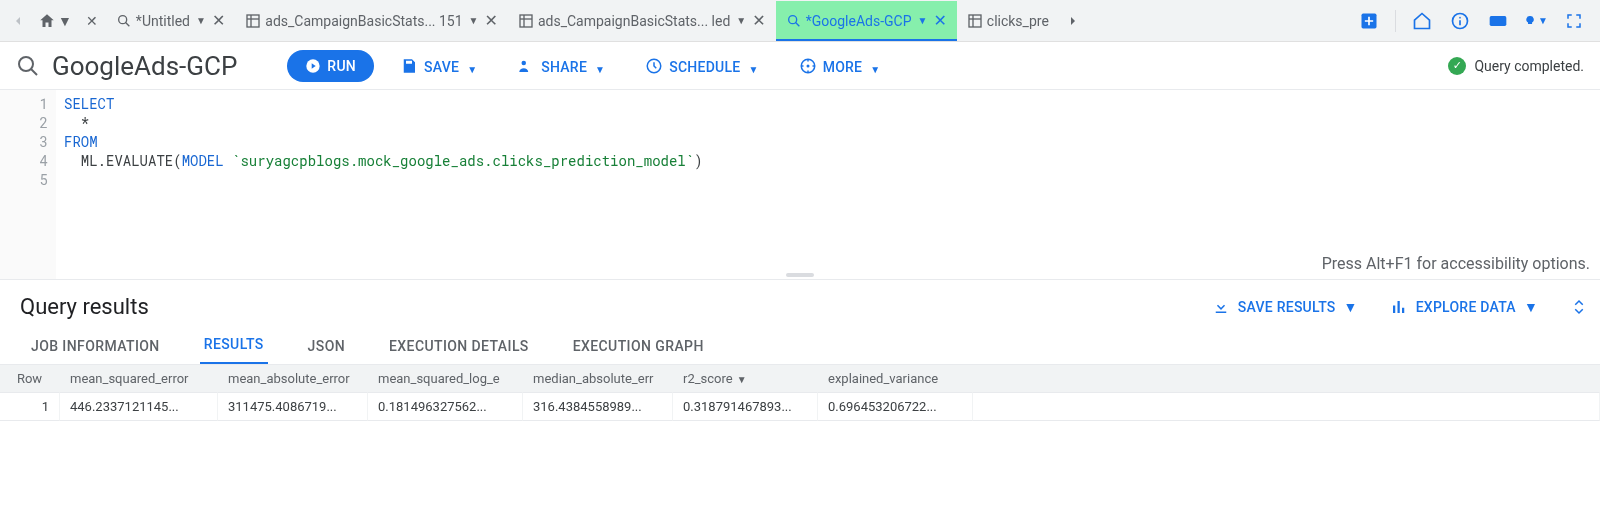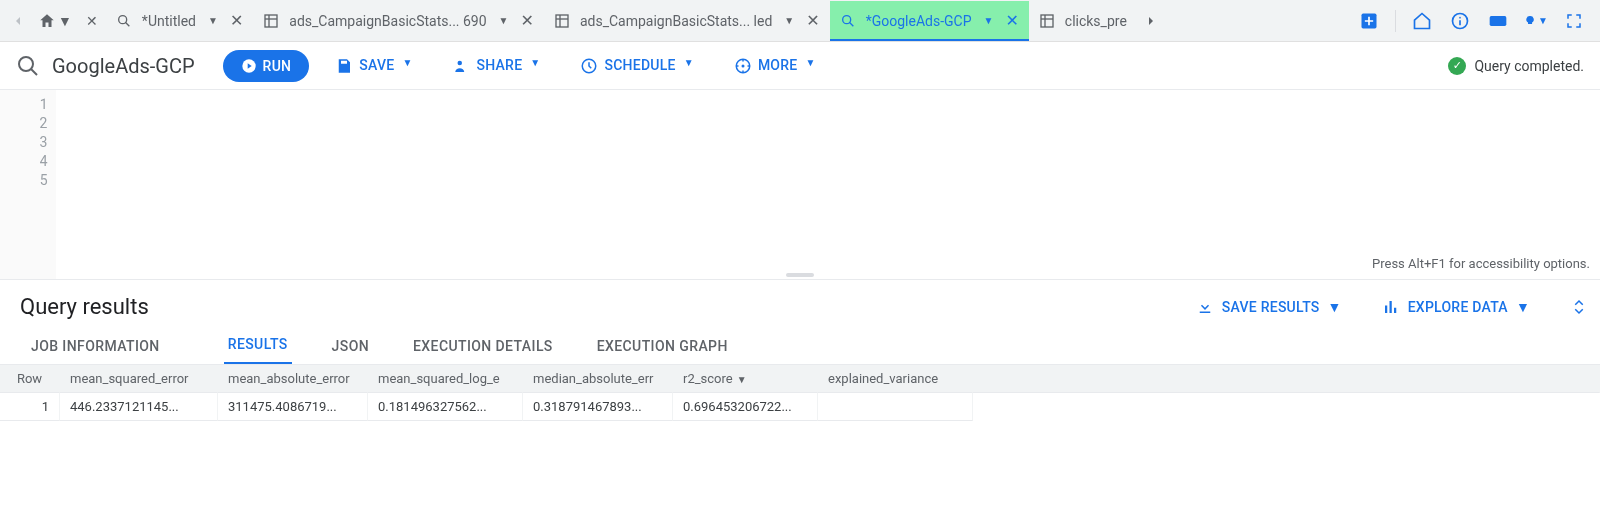--- a/index.html
+++ b/index.html
@@ -27,21 +27,21 @@
     display:flex; align-items:center; justify-content:center;
     color:#5f6368;
     cursor:pointer;
   }
   .tab-nav-btn.disabled { color:#bdc1c6; cursor:default; }
   .tab-home {
     display:flex; align-items:center; gap:2px;
     padding: 0 6px; color:#5f6368;
   }
   .tab {
-    display:flex; align-items:center; gap:10px;
+    display:flex; align-items:center; gap:4px;
     padding: 0 10px;
     height:40px;
     color:#5f6368;
     border-top:2px solid transparent;
     border-bottom:2px solid transparent;
     white-space:nowrap;
     cursor:pointer;
   }
   .tab.active {
     background:#86efac;
@@ -66,26 +66,26 @@
   .toolbar {
     height:48px;
     display:flex;
     align-items:center;
     padding:0 16px;
     gap:12px;
     border-bottom:1px solid #e8eaed;
   }
   .editor-icon { color:#5f6368; display:flex; align-items:center; }
   .editor-title {
-    font-size:20px;
+    font-size:26px;
     color:#3c4043;
-    margin-right:16px;
+    margin-right:38px;
   }
   .btn {
-    display:flex; align-items:flex-start; gap:6px;
+    display:flex; align-items:flex-end; gap:6px;
     padding:6px 14px;
     border-radius:4px;
     font-size:14px;
     font-weight:500;
     letter-spacing:.25px;
     cursor:pointer;
   }
   .btn.run {
     background:#1a73e8;
     color:#fff;
@@ -131,21 +131,21 @@
   }
   .kw { color:#1967d2; }
   .fn { color:#3c4043; }
   .ident { color:#1967d2; }
   .str { color:#188038; }
   .hint {
     position:absolute;
     right:10px;
     bottom:6px;
     font-family:'Roboto',Arial,sans-serif;
-    font-size:13px;
+    font-size:16px;
     color:#5f6368;
   }
   .drag-handle {
     position:absolute;
     left:50%;
     bottom:2px;
     transform:translateX(-50%);
     width:28px;height:4px;
     background:#dadce0;
     border-radius:2px;
@@ -157,21 +157,21 @@
     align-items:center;
     padding:14px 12px 6px 20px;
   }
   .results-title {
     font-size:22px;
     color:#202124;
   }
   .results-actions {
     margin-left:auto;
     display:flex;
-    gap:40px;
+    gap:32px;
   }
   .results-actions .action {
     display:flex; align-items:center; gap:8px;
     color:#1a73e8;
     font-weight:500;
     letter-spacing:.25px;
     cursor:pointer;
   }
   .expand-btn {
     color:#1a73e8;
@@ -191,21 +191,20 @@
     padding:10px 4px;
     color:#5f6368;
     font-weight:500;
     letter-spacing:.4px;
     font-size:14px;
     cursor:pointer;
   }
   .subtab.active {
     color:#1a73e8;
     border-bottom:2px solid #1a73e8;
-    margin-left:24px;
   }
 
   
   .table {
     display:grid;
     grid-template-columns: 60px 158px 150px 155px 150px 145px 155px 1fr;
   }
   .th, .td {
     padding:6px 10px;
     font-size:13px;
@@ -259,21 +258,21 @@
   </div>
 
   <div class="tab">
     <span class="tab-icon">
       <svg width="16" height="16" viewBox="0 0 24 24">
           <rect x="3" y="3" width="18" height="18" fill="none" stroke="currentColor" stroke-width="2"></rect>
           <line x1="3" y1="9" x2="21" y2="9" stroke="currentColor" stroke-width="2"></line>
           <line x1="9" y1="3" x2="9" y2="21" stroke="currentColor" stroke-width="2"></line>
         </svg>
     </span>
-    <span>ads_CampaignBasicStats... 690</span>
+    <span>ads_CampaignBasicStats... 151</span>
     <span class="caret">▼</span>
     <span class="close-x">✕</span>
   </div>
 
   <div class="tab">
     <span class="tab-icon">
       <svg width="16" height="16" viewBox="0 0 24 24">
           <rect x="3" y="3" width="18" height="18" fill="none" stroke="currentColor" stroke-width="2"></rect>
           <line x1="3" y1="9" x2="21" y2="9" stroke="currentColor" stroke-width="2"></line>
           <line x1="9" y1="3" x2="9" y2="21" stroke="currentColor" stroke-width="2"></line>
@@ -412,20 +411,25 @@
 </div>
 
 <div class="editor">
   <div class="gutter">
     <div>1</div>
     <div>2</div>
     <div>3</div>
     <div>4</div>
     <div>5</div>
   </div>
+  <div class="code"><span class="kw">SELECT</span>
+  <span>*</span>
+<span class="kw">FROM</span>
+  <span class="fn">ML.EVALUATE</span>(<span class="ident">MODEL</span> <span class="str">`suryagcpblogs.mock_google_ads.clicks_prediction_model`</span>)
+</div>
   <div class="hint">Press Alt+F1 for accessibility options.</div>
   <div class="drag-handle"></div>
 </div>
 
 <div class="results-header">
   <div class="results-title">Query results</div>
   <div class="results-actions">
     <div class="action">
       <svg width="18" height="18" viewBox="0 0 24 24">
           <path fill="currentColor" d="M5 20h14v-2H5zM12 3v10l-4-4-1.4 1.4L12 16l5.4-5.6L16 9l-4 4V3z"></path>
@@ -463,16 +467,17 @@
   <div class="th">mean_squared_log_e</div>
   <div class="th">median_absolute_err</div>
   <div class="th"><span>r2_score</span><span class="sort">▼</span></div>
   <div class="th">explained_variance</div>
   <div class="th"></div>
 
   <div class="td num row-h" style="text-align:right;">1</div>
   <div class="td">446.2337121145...</div>
   <div class="td">311475.4086719...</div>
   <div class="td">0.181496327562...</div>
+  <div class="td">316.4384558989...</div>
   <div class="td">0.318791467893...</div>
   <div class="td">0.696453206722...</div>
   <div class="td"></div>
 </div>
 
 </body></html>

